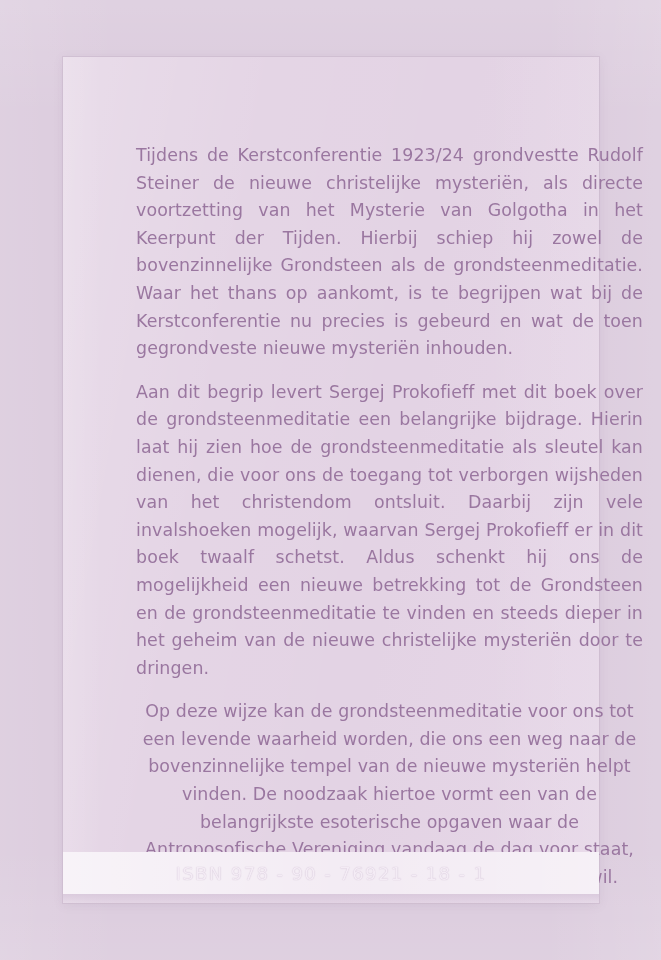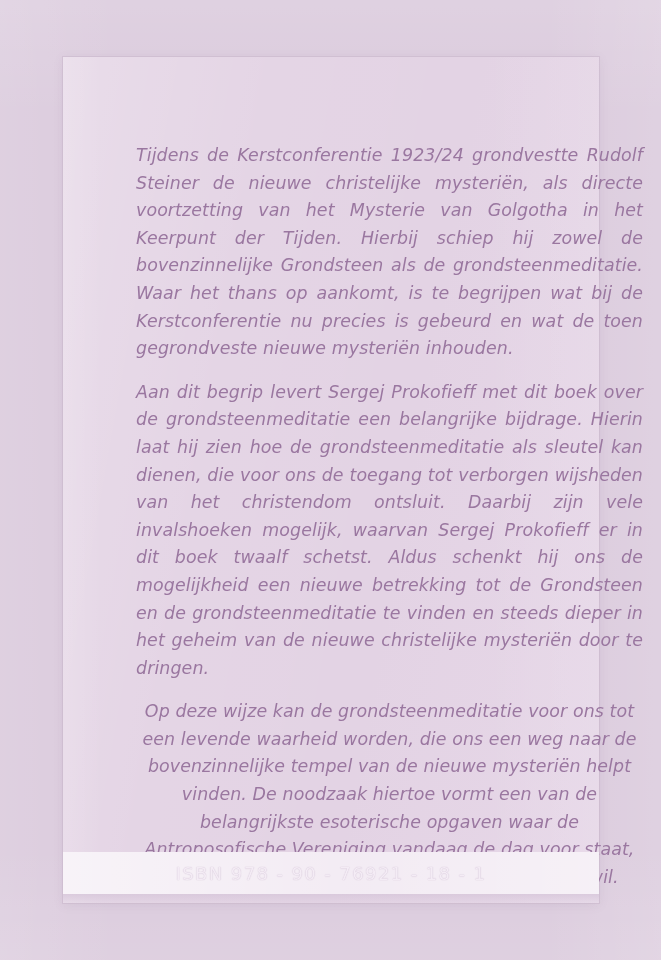--- a/index.html
+++ b/index.html
@@ -31,21 +31,20 @@
     left: 63px;
     top: 57px;
     width: 536px;
     height: 846px;
     background: #e3d3e4;
     background-image:
       linear-gradient(100deg, rgba(255,255,255,0.22) 0%, rgba(255,255,255,0.05) 30%, rgba(255,255,255,0.00) 60%, rgba(236,222,238,0.35) 100%);
     box-shadow:
       0 0 0 1px rgba(200,183,203,0.55),
       0 2px 10px rgba(120,100,125,0.10);
-    font-style: italic;
   }
 
   
   #cover::before {
     content: "";
     position: absolute;
     inset: 0;
     pointer-events: none;
     background:
       linear-gradient(90deg,

